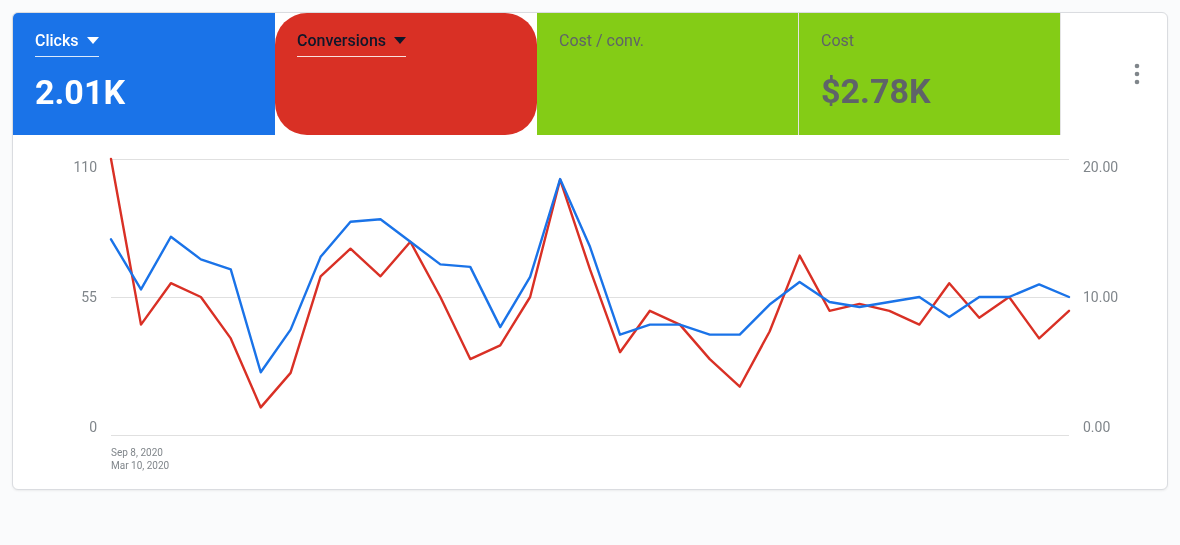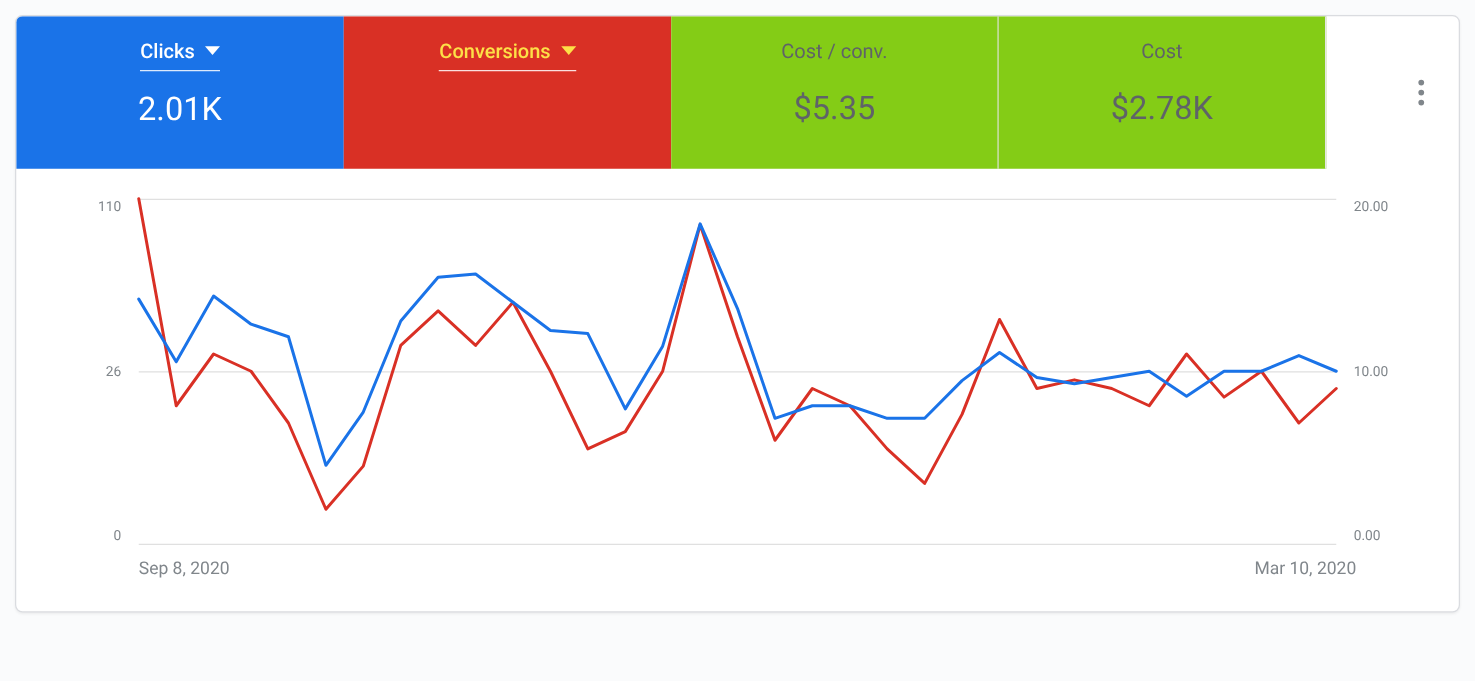--- a/index.html
+++ b/index.html
@@ -21,57 +21,56 @@
     background: #fafbfc;
   }
   .card {
     width: 1156px;
     margin: 12px;
     background: var(--bg);
     border: 1px solid var(--card-border);
     border-radius: 6px;
     overflow: hidden;
     box-shadow: 0 1px 2px rgba(60,64,67,.08);
-    text-align: center;
   }
   .metrics-row {
     display: flex;
     align-items: stretch;
     height: 122px;
   }
   .metric-card {
     width: 262px;
     padding: 18px 22px 0 22px;
     position: relative;
     cursor: pointer;
     user-select: none;
   }
   .metric-card.blue { background: var(--blue); color: #fff; }
-  .metric-card.red  { background: var(--red);  color: #fde047; }
+  .metric-card.red  { background: var(--red);  color: #0f172a; border-radius: 32px; }
   .metric-card.plain {
     background: #84cc16;
     color: var(--grey-text);
     border-right: 1px solid var(--divider);
   }
   .metric-label {
     font-size: 16px;
     font-weight: 500;
     display: inline-flex;
     align-items: center;
     gap: 8px;
     padding-bottom: 6px;
     margin-bottom: 18px;
   }
   .metric-card.blue .metric-label,
   .metric-card.red  .metric-label {
     border-bottom: 1px solid rgba(255,255,255,.85);
   }
   .metric-value {
-    font-size: 26px;
-    font-weight: 400;
+    font-size: 34px;
+    font-weight: 700;
     line-height: 1;
     color: inherit;
   }
   .metric-card.plain .metric-label { color: var(--grey-text); font-weight:400; border-bottom:none; padding-bottom:0; margin-bottom:24px;}
   .metric-card.plain .metric-value { color: var(--grey-text); }
   .chevron-icon {
     display: inline-block;
     width: 0; height: 0;
     border-left: 6px solid transparent;
     border-right: 6px solid transparent;
@@ -98,21 +97,21 @@
     height: 312px;
   }
   .y-axis {
     position: absolute;
     top: 0;
     bottom: 36px;
     width: 46px;
     display: flex;
     flex-direction: column;
     justify-content: space-between;
-    font-size: 11px;
+    font-size: 14px;
     color: var(--light-grey-text);
   }
   .y-axis.left  { left: 0;  align-items: flex-end; }
   .y-axis.right { right: 0; align-items: flex-start; gap: 28px; }
   .plot {
     position: absolute;
     left: 60px;
     right: 60px;
     top: 0;
     bottom: 36px;
@@ -130,27 +129,28 @@
   svg.lines {
     position: absolute;
     inset: 0;
     width: 100%;
     height: 100%;
     overflow: visible;
   }
   .x-axis {
     position: absolute;
     left: 60px;
-    right: 44px;
+    right: 60px;
     bottom: 0;
     height: 24px;
     display: flex;
     justify-content: space-between;
-    font-size: 14px;
+    font-size: 10px;
     color: var(--light-grey-text);
+    flex-direction: column;
   }
 </style>
 </head>
 <body>
 
 <div class="card">
 
   <div class="metrics-row">
 
     <div class="metric-card blue">
@@ -165,21 +165,20 @@
       <div class="metric-label">
         <span>Conversions</span>
         <span class="chevron-icon"></span>
       </div>
     </div>
 
     <div class="metric-card plain">
       <div class="metric-label">
         <span>Cost / conv.</span>
       </div>
-      <div class="metric-value">$5.35</div>
     </div>
 
     <div class="metric-card plain">
       <div class="metric-label">
         <span>Cost</span>
       </div>
       <div class="metric-value">$2.78K</div>
     </div>
 
     <div class="flex-spacer"></div>
@@ -191,21 +190,21 @@
         <circle cx="3" cy="20" r="2.3"></circle>
       </svg>
     </div>
   </div>
 
   <div class="chart-area">
     <div class="plot-wrap">
 
       <div class="y-axis left">
         <span>110</span>
-        <span>26</span>
+        <span>55</span>
         <span>0</span>
       </div>
 
       <div class="y-axis right">
         <span>20.00</span>
         <span>10.00</span>
         <span>0.00</span>
       </div>
 
       <div class="plot">

